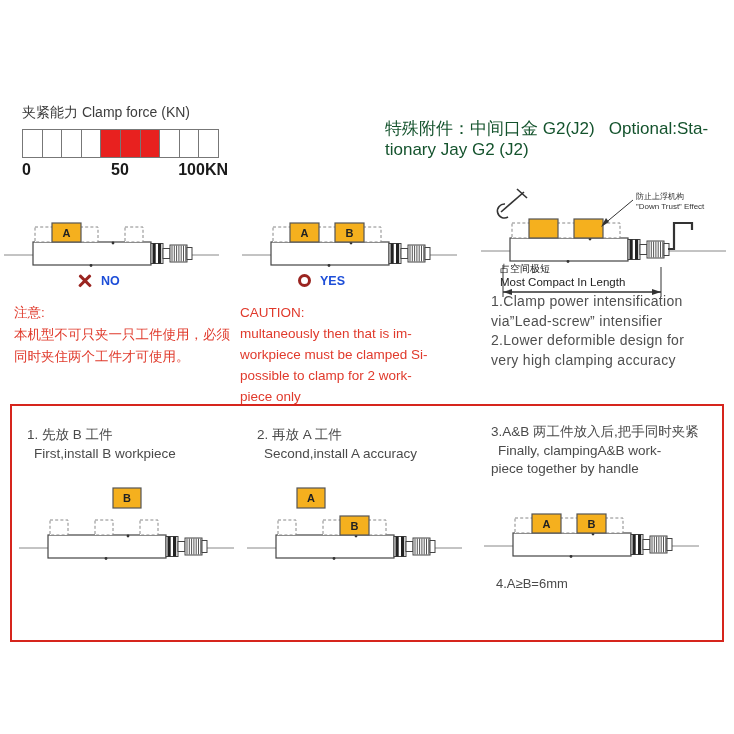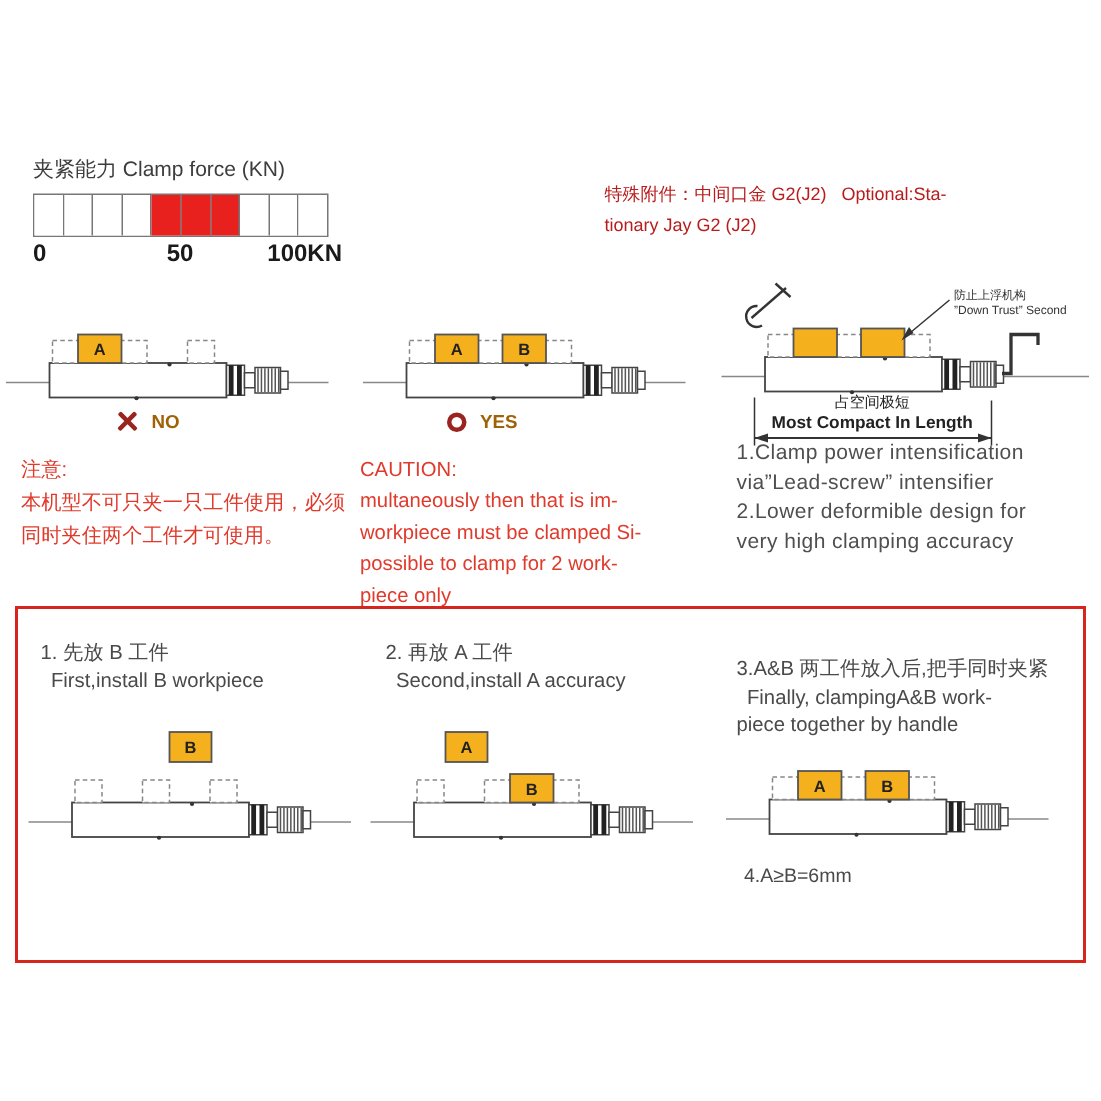--- a/index.html
+++ b/index.html
@@ -13,60 +13,60 @@
   .gauge-title{left:22px;top:104px;font-size:14px;color:var(--text-dark)}
   .gauge-bar{left:22px;top:129px;width:197px;height:29px;display:flex;border:1px solid #777;background:#fff}
   .gcell{flex:1;border-right:1px solid #777;background:#fff}
   .gcell:last-child{border-right:none}
   .glabel{top:161px;font-size:16px;font-weight:bold;color:#1a1a1a}
   .g0{left:22px}
   .g50{left:120px;transform:translateX(-50%)}
   .g100{left:228px;transform:translateX(-100%)}
 
   
-  .accessory{left:403px;top:119px;font-size:12px;line-height:20.5px;color:#b91c1c}
+  .accessory{left:385px;top:119px;font-size:17px;line-height:20.5px;color:#14532d}
 
   
   .diagram{position:absolute}
   #d1{left:3px;top:191px;width:220px;height:100px}
   #d2{left:241px;top:191px;width:220px;height:100px}
   #d3{left:480px;top:187px;width:250px;height:115px}
   #d4{left:18px;top:484px;width:220px;height:100px}
   #d5{left:246px;top:484px;width:220px;height:100px}
   #d6{left:483px;top:482px;width:220px;height:100px}
   svg text{font-family:"Liberation Sans","DejaVu Sans",sans-serif}
 
   
-  .marker{display:flex;align-items:flex-end;gap:9px;font-size:12.5px;font-weight:bold;color:#a16207}
+  .marker{display:flex;align-items:flex-start;gap:9px;font-size:12.5px;font-weight:bold;color:#1d4ed8}
   .marker-no{left:78px;top:274px}
   .marker-yes{left:298px;top:274px}
   .xmark{width:14px;height:14px;position:relative;flex:0 0 auto}
   .xmark::before,.xmark::after{content:"";position:absolute;left:50%;top:50%;width:16px;height:3.4px;
       background:var(--dark-red);border-radius:1px}
   .xmark::before{transform:translate(-50%,-50%) rotate(45deg)}
   .xmark::after{transform:translate(-50%,-50%) rotate(-45deg)}
   .ring{width:13px;height:13px;border:3.4px solid var(--dark-red);border-radius:50%;flex:0 0 auto}
 
   
   .annot{left:636px;top:192px;font-size:8px;line-height:10px;color:#333}
-  .dim-text{left:500px;top:262px;width:163px;text-align:center;color:#222}
+  .dim-text{left:500px;top:262px;width:163px;text-align:left;color:#222}
   .dim-cn{font-size:10px;line-height:13px}
-  .dim-en{font-size:11.5px;font-weight:bold;line-height:14px}
+  .dim-en{font-size:11.5px;font-weight:normal;line-height:14px}
 
   
   .note{left:14px;top:302px;font-size:13.5px;line-height:22px;font-weight:normal;color:var(--red)}
   .caution{left:240px;top:302px;font-size:13.5px;line-height:21px;color:var(--red)}
   .features{left:491px;top:292px;font-size:14px;line-height:19.5px;color:#4f4f4f;letter-spacing:.3px}
 
   
   .bottom-box{left:10px;top:404px;width:714px;height:238px;border:2px solid var(--box-border)}
   .step{font-size:13.5px;line-height:19px;color:#4a4a4a}
   .step1{left:27px;top:425px}
   .step2{left:257px;top:425px}
-  .step3{left:491px;top:437px;line-height:18.5px}
+  .step3{left:491px;top:423px;line-height:18.5px}
   .step-en{padding-left:7px}
   .step-en2{padding-left:0}
   .size-note{left:496px;top:576px;font-size:13px;color:#4a4a4a}
 </style>
 </head>
 <body>
 
 <div id="canvas">
 
   <div class="abs gauge-title line">夹紧能力 Clamp force (KN)</div>
@@ -183,21 +183,21 @@
     <span class="xmark"></span>
     <span class="line">NO</span>
   </div>
   <div class="abs marker marker-yes">
     <span class="ring"></span>
     <span class="line">YES</span>
   </div>
 
   <div class="abs annot">
     <div class="line">防止上浮机构</div>
-    <div class="line">”Down Trust” Second</div>
+    <div class="line">”Down Trust” Effect</div>
   </div>
   <div class="abs dim-text">
     <div class="dim-cn line">占空间极短</div>
     <div class="dim-en line">Most Compact In Length</div>
   </div>
 
   <div class="abs note">
     <div class="line">注意:</div>
     <div class="line">本机型不可只夹一只工件使用，必须</div>
     <div class="line">同时夹住两个工件才可使用。</div>

